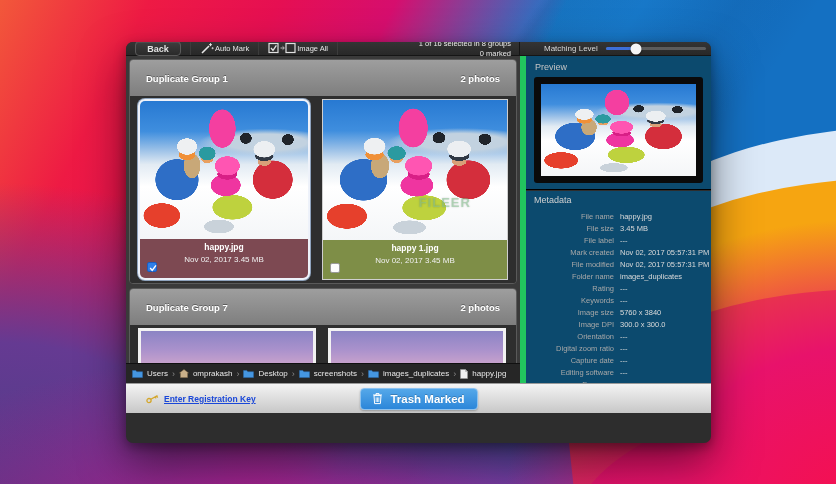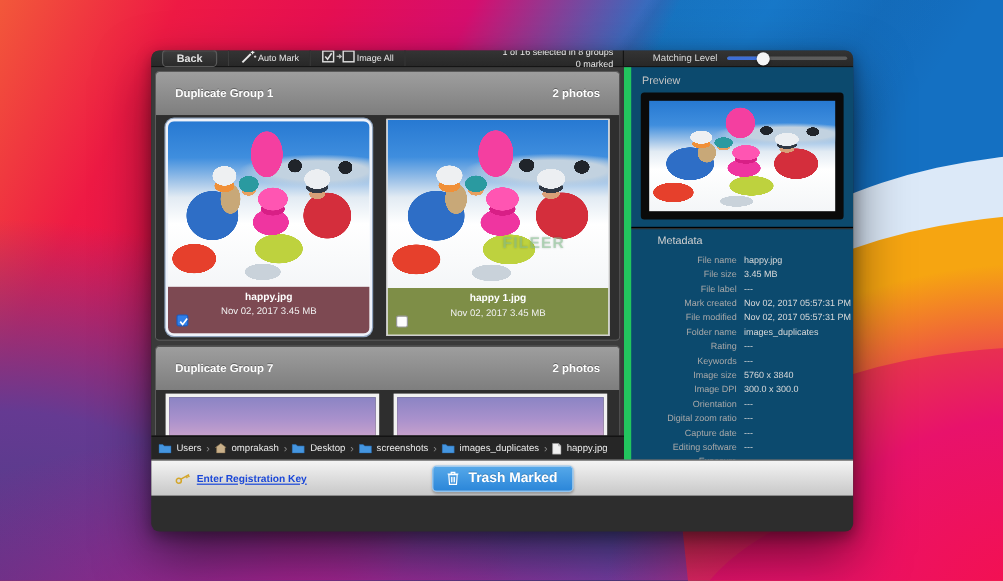--- a/index.html
+++ b/index.html
@@ -119,21 +119,21 @@
   .crumb{display:flex;align-items:center;gap:4px;color:#e8e8e8;font-size:8px;}
   .crumb svg{flex:0 0 auto;}
   .crumb-sep{color:#8a8a8a;font-size:9px;}
 
   
   .pane-right{flex:1;background:#0c4a6e;border-left:6px solid #22c55e;position:relative;overflow:hidden;}
   .preview-label{font-size:9px;color:#c4c4c4;padding:6px 0 0 9px;}
   .preview-frame{margin:5px 8px 0 8px;background:#0a0a0a;border-radius:3px;padding:7px;height:106px;}
   .preview-img{width:100%;height:100%;}
   .meta-section{margin-top:6px;border-top:1px solid #000;box-shadow:inset 0 1px 0 #2e2e2e;padding-top:5px;}
-  .meta-label{font-size:9px;color:#d0d0d0;padding-left:22px;}
+  .meta-label{font-size:9px;color:#d0d0d0;padding-left:8px;}
   .meta-rows{margin-top:4px;}
   .meta-row{display:flex;height:12px;align-items:flex-end;}
   .meta-k{width:88px;text-align:right;font-size:7.5px;color:#a8a8a8;flex:0 0 auto;}
   .meta-v{margin-left:6px;font-size:7.5px;color:#dadada;white-space:nowrap;}
 
   
   .footer{height:30px;background:linear-gradient(#f4f4f4,#c7c7c7);border-top:1px solid #9a9a9a;position:relative;
     display:flex;align-items:center;}
   .reg-link-wrap{display:flex;align-items:center;gap:5px;margin-left:20px;}
   .reg-link{font-size:8.5px;font-weight:bold;color:#1a47d8;text-decoration:underline;}

